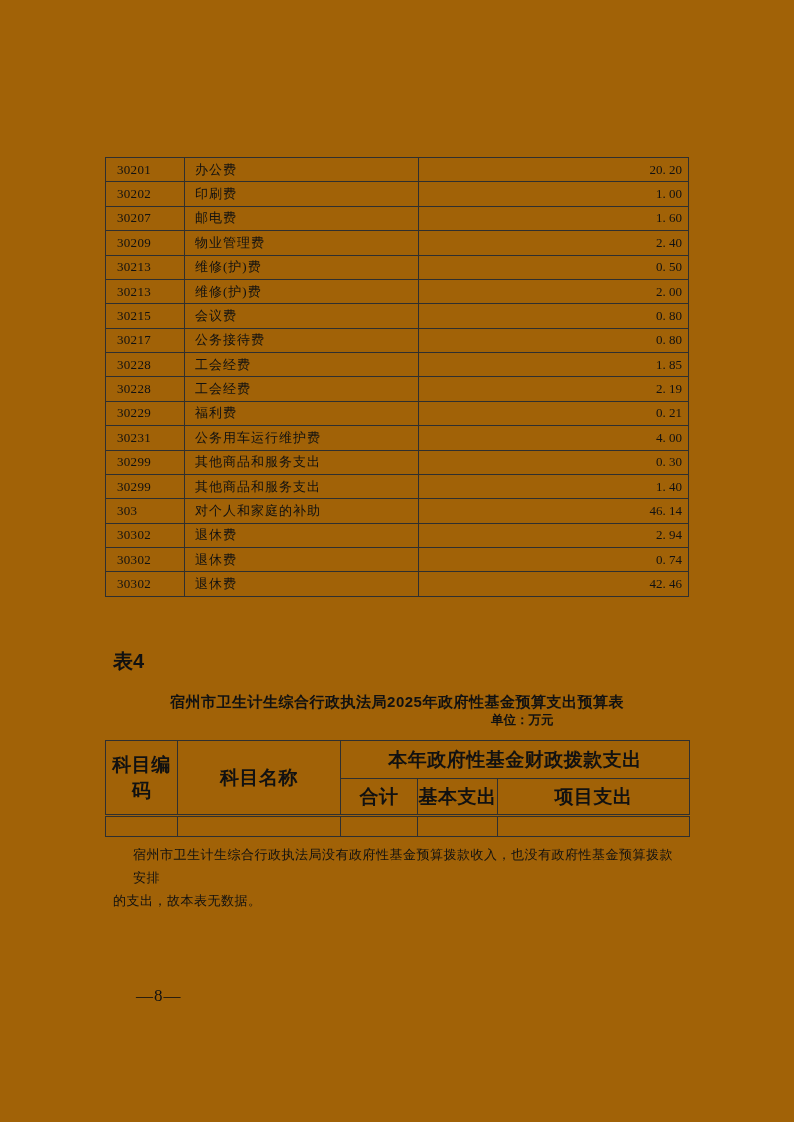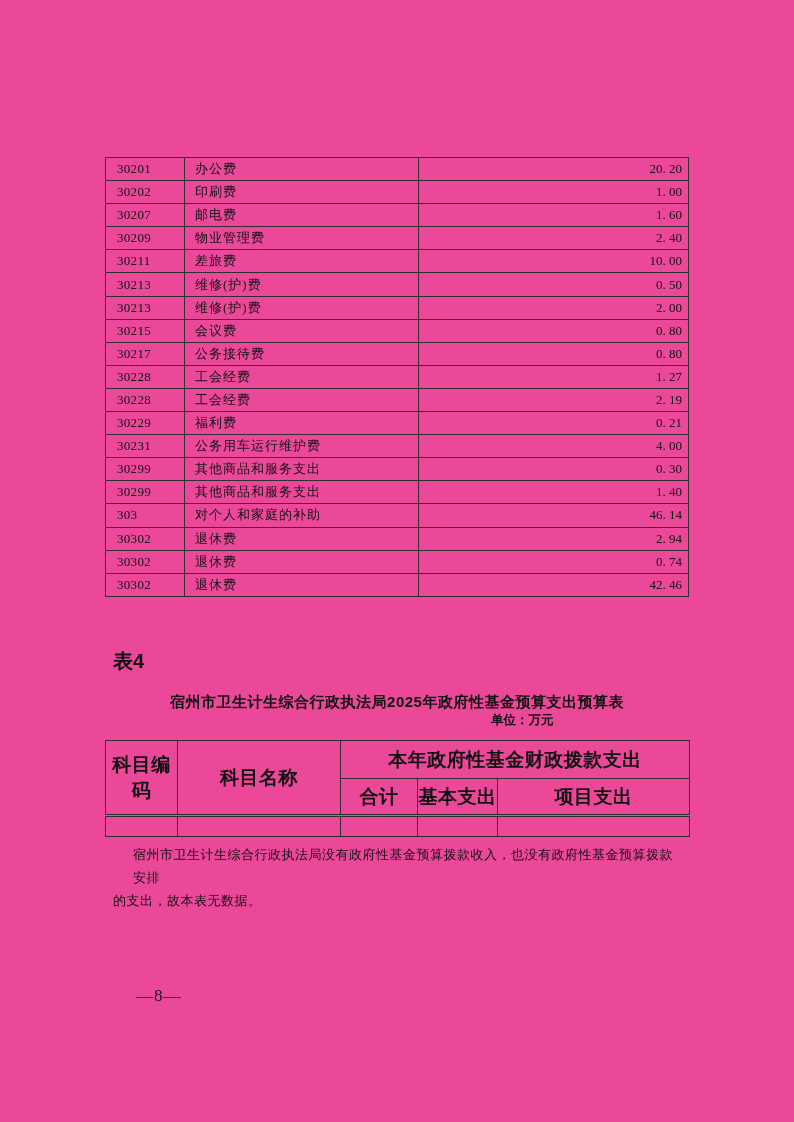--- a/index.html
+++ b/index.html
@@ -3,21 +3,21 @@
 <meta charset="utf-8">
 <style>
   * { margin: 0; padding: 0; box-sizing: border-box; }
   html, body { background: #ffffff; }
   body {
     width: 794px; height: 1122px;
     position: relative;
     font-family: "Liberation Serif", "DejaVu Serif", serif;
     color: #111111;
   }
-  .page { position: absolute; inset: 0; background: #ec4899; overflow: hidden; }
+  .page { position: absolute; inset: 0; background: #a16207; overflow: hidden; }
 
   
   .expense-table {
     position: absolute; left: 105px; top: 157px;
     width: 583px; height: 440px;
     border-collapse: collapse; table-layout: fixed;
   }
   .expense-table td {
     border: 1px solid #2f2f2f;
     font-size: 13px; height: 23px; vertical-align: middle;
@@ -109,25 +109,20 @@
       <td class="code">30207</td>
       <td class="name">邮电费</td>
       <td class="value">1. 60</td>
     </tr>
         <tr>
       <td class="code">30209</td>
       <td class="name">物业管理费</td>
       <td class="value">2. 40</td>
     </tr>
         <tr>
-      <td class="code">30211</td>
-      <td class="name">差旅费</td>
-      <td class="value">10. 00</td>
-    </tr>
-        <tr>
       <td class="code">30213</td>
       <td class="name">维修(护)费</td>
       <td class="value">0. 50</td>
     </tr>
         <tr>
       <td class="code">30213</td>
       <td class="name">维修(护)费</td>
       <td class="value">2. 00</td>
     </tr>
         <tr>
@@ -136,21 +131,21 @@
       <td class="value">0. 80</td>
     </tr>
         <tr>
       <td class="code">30217</td>
       <td class="name">公务接待费</td>
       <td class="value">0. 80</td>
     </tr>
         <tr>
       <td class="code">30228</td>
       <td class="name">工会经费</td>
-      <td class="value">1. 27</td>
+      <td class="value">1. 85</td>
     </tr>
         <tr>
       <td class="code">30228</td>
       <td class="name">工会经费</td>
       <td class="value">2. 19</td>
     </tr>
         <tr>
       <td class="code">30229</td>
       <td class="name">福利费</td>
       <td class="value">0. 21</td>

